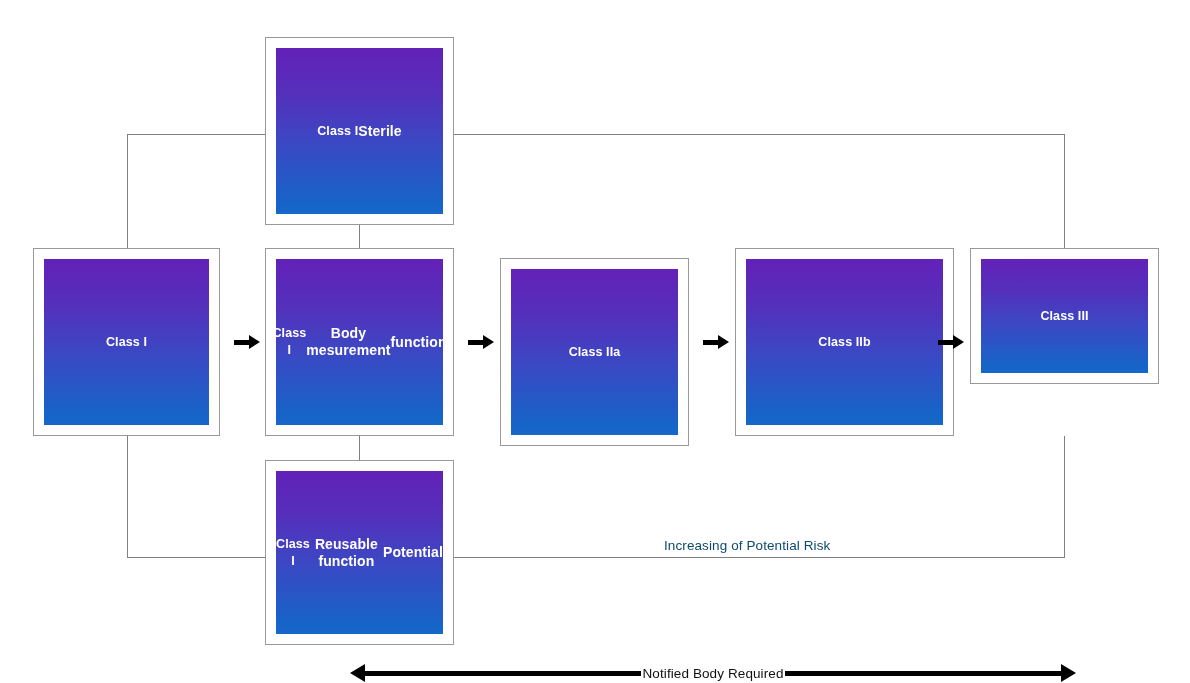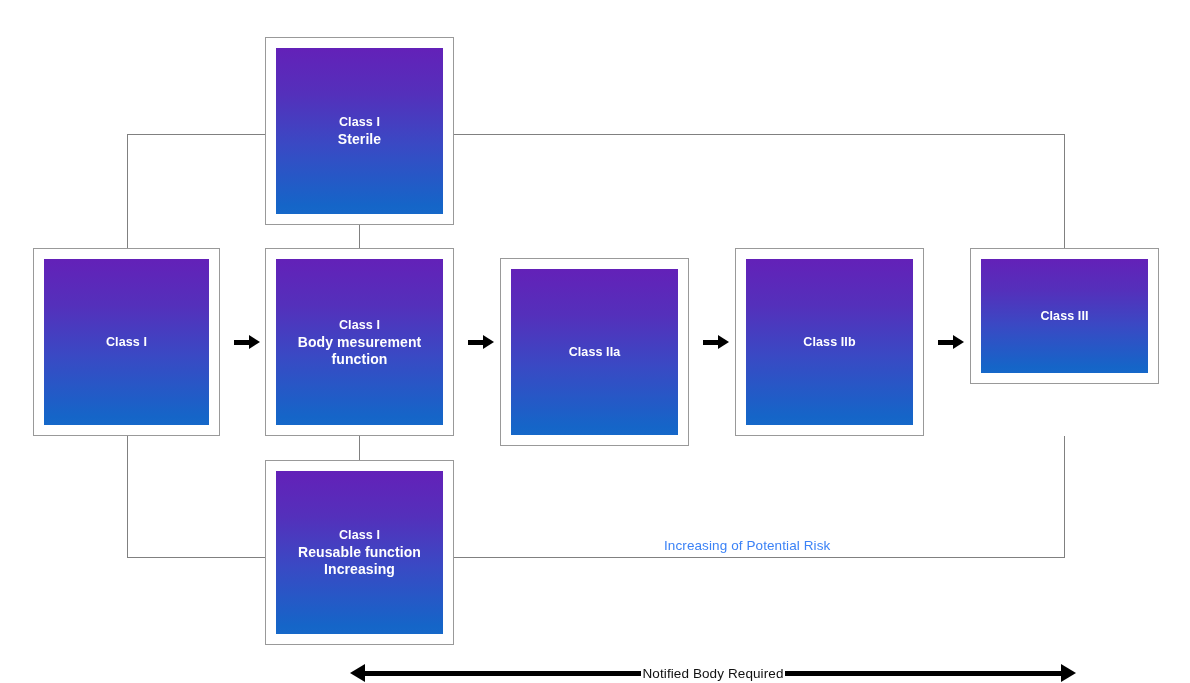--- a/index.html
+++ b/index.html
@@ -35,21 +35,21 @@
     box-sizing: border-box;
   }
   .tile {
     position: absolute;
     left: 10px;
     top: 10px;
     right: 10px;
     bottom: 10px;
     background: linear-gradient(180deg, #6321b8 0%, #5430bb 28%, #3a49c4 58%, #1565c8 95%, #1668c9 100%);
     display: flex;
-    flex-direction: column;
+    flex-direction: row;
     align-items: center;
     justify-content: center;
     text-align: center;
     color: #ffffff;
   }
   .tile .title {
     font-size: 12.5px;
     font-weight: 700;
     letter-spacing: 0.1px;
     line-height: 17px;
@@ -83,21 +83,21 @@
     height: 0;
     border-top: 7px solid transparent;
     border-bottom: 7px solid transparent;
     border-left: 11px solid #000000;
   }
 
   
   .risk-label {
     position: absolute;
     font-size: 13.5px;
-    color: #3b82f6;
+    color: #0c4a6e;
     white-space: nowrap;
     letter-spacing: 0.1px;
   }
 
   
   .dbl-arrow {
     position: absolute;
     height: 22px;
     display: flex;
     align-items: center;
@@ -183,42 +183,42 @@
     <div class="tile">
       <div class="title">Class IIa</div>
     </div>
   </div>
 
   <div class="step-arrow" style="left:703px; top:335px;">
     <div class="shaft"></div>
     <div class="head"></div>
   </div>
 
-  <div class="card" style="left:735px; top:248px; width:189px; height:188px;">
+  <div class="card" style="left:735px; top:248px; width:219px; height:188px;">
     <div class="tile">
       <div class="title">Class IIb</div>
     </div>
   </div>
 
   <div class="step-arrow" style="left:938px; top:335px;">
     <div class="shaft"></div>
     <div class="head"></div>
   </div>
 
   <div class="card" style="left:970px; top:248px; width:189px; height:136px;">
     <div class="tile">
       <div class="title">Class III</div>
     </div>
   </div>
 
   <div class="card" style="left:265px; top:460px; width:189px; height:185px;">
     <div class="tile">
       <div class="title">Class I</div>
       <div class="sub">Reusable function</div>
-      <div class="sub">Increasing</div>
+      <div class="sub">Potential</div>
     </div>
   </div>
 
   <div class="risk-label" style="left:664px; top:538px;">Increasing of Potential Risk</div>
 
   <div class="dbl-arrow" style="left:350px; top:646px; width:726px;margin-top:16px;">
     <div class="cap-left"></div>
     <div class="bar"></div>
     <div class="caption">Notified Body Required</div>
     <div class="bar"></div>

